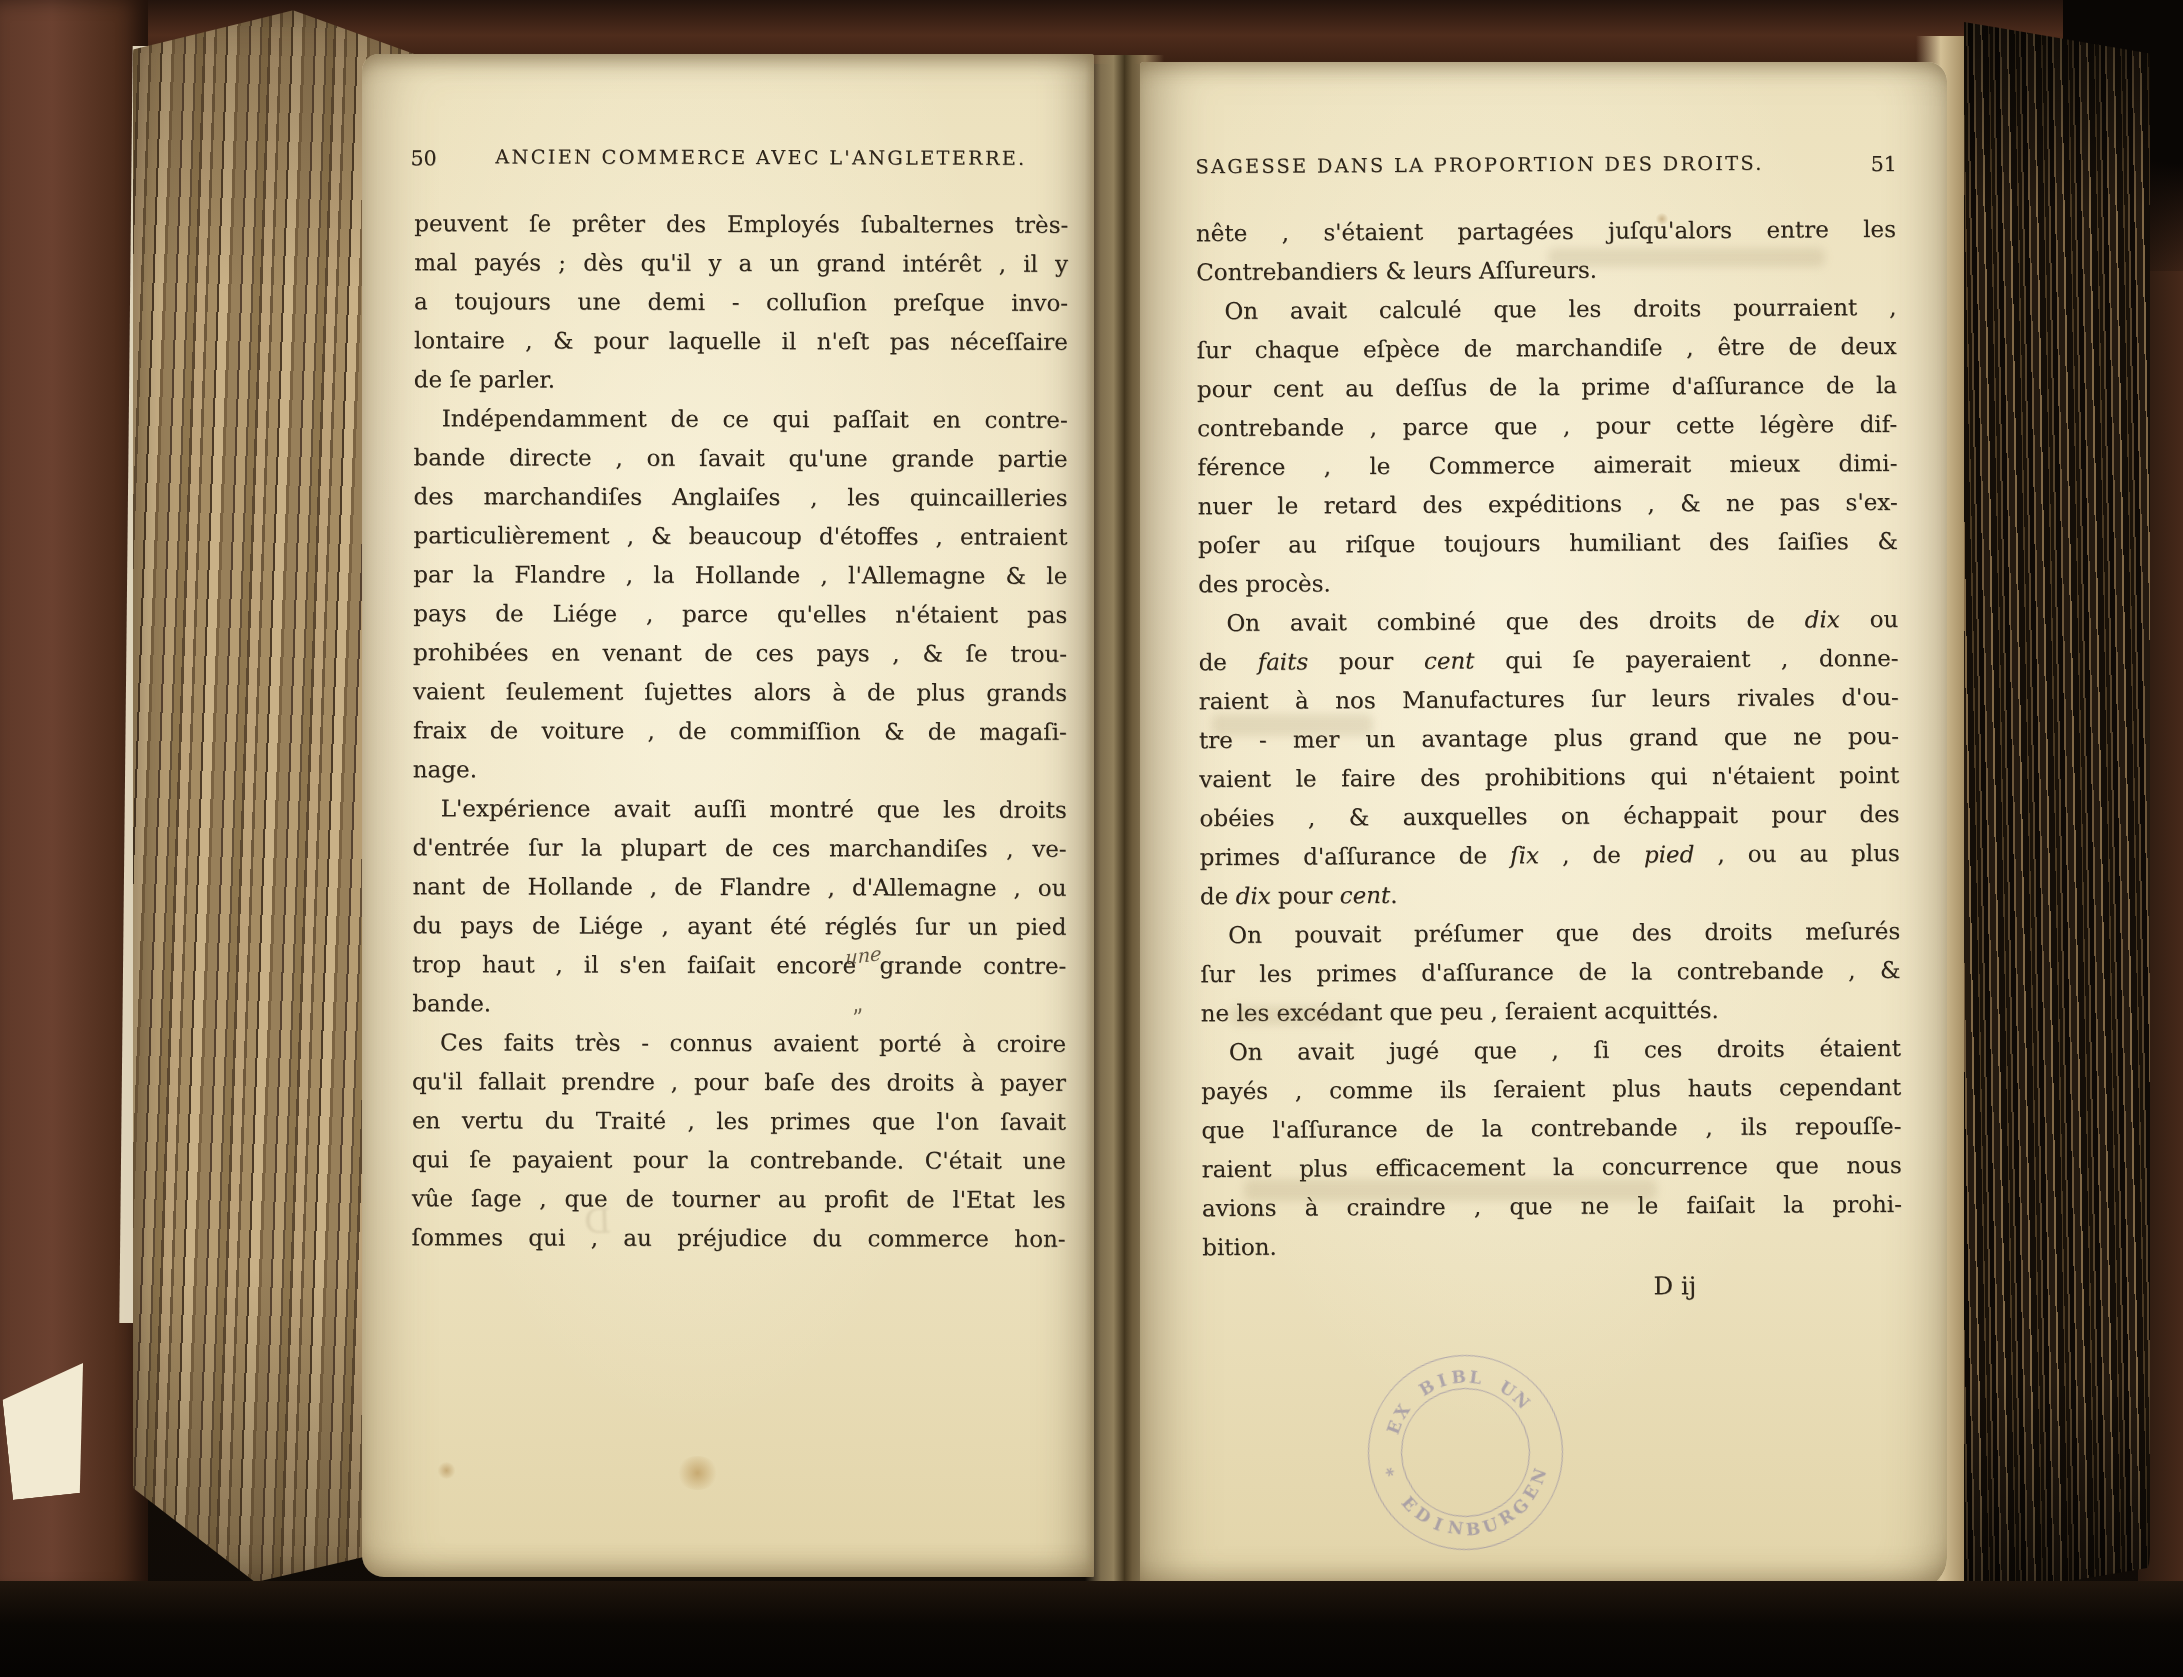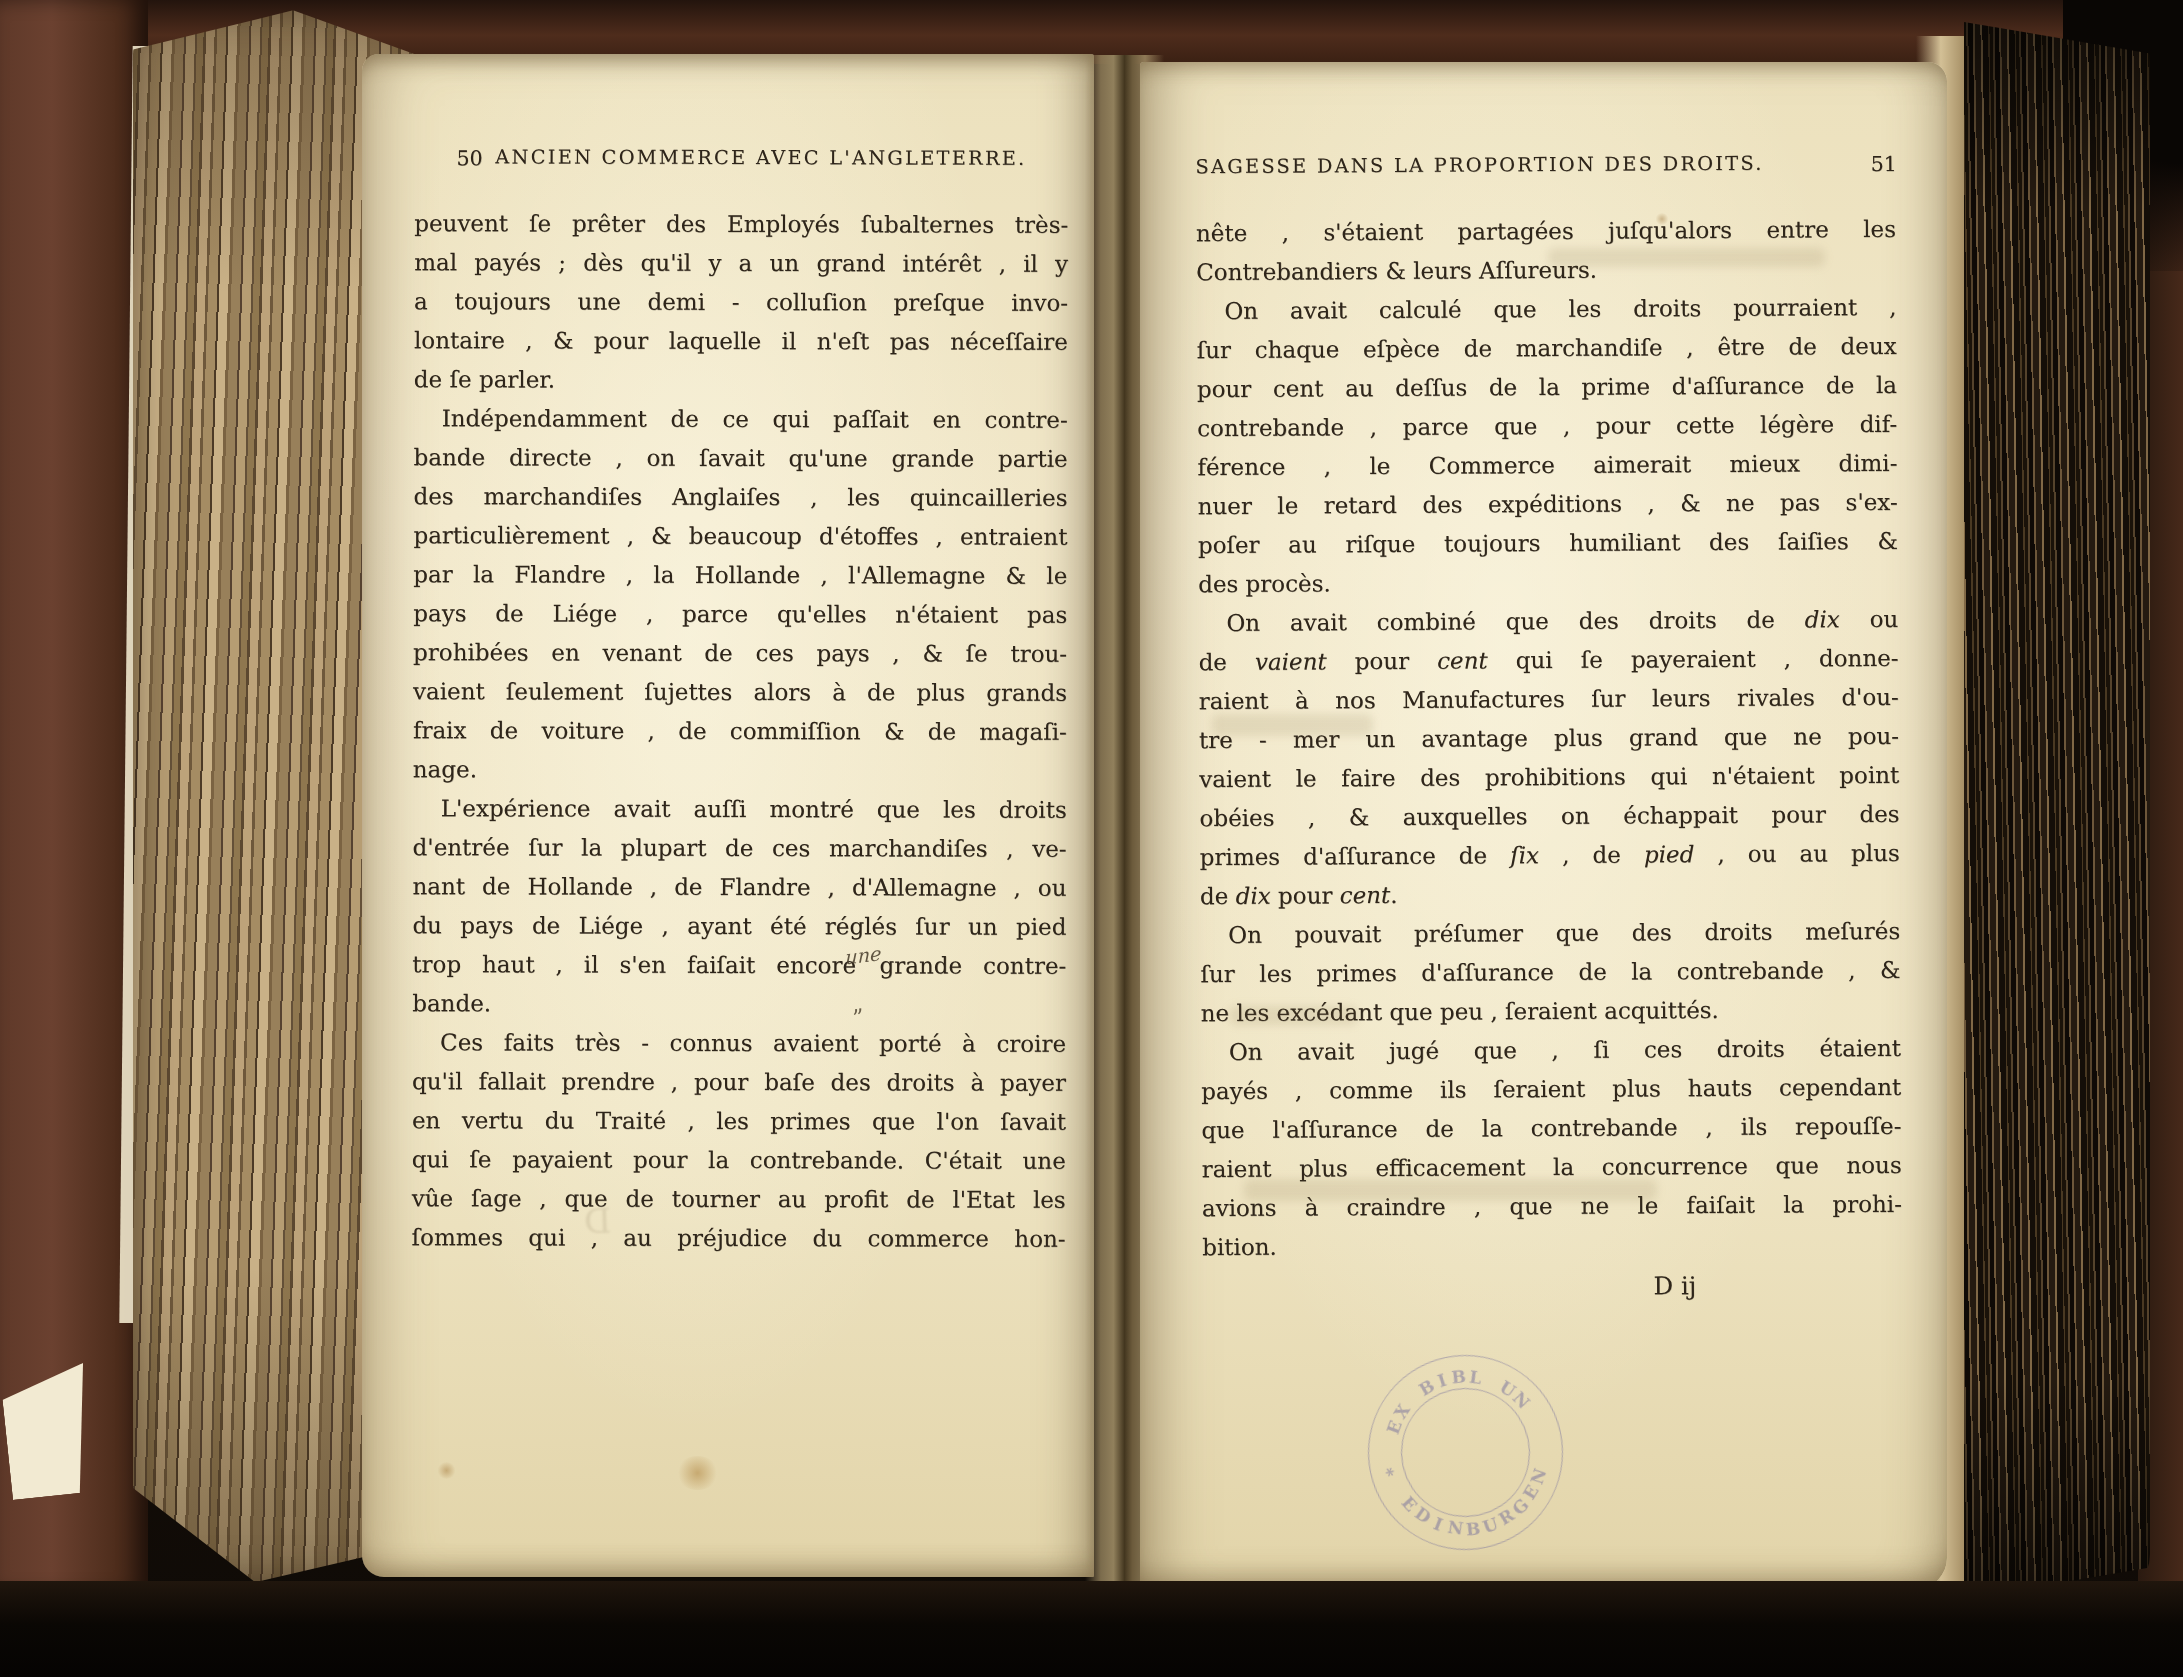--- a/index.html
+++ b/index.html
@@ -65,21 +65,21 @@
         background:linear-gradient(90deg,rgba(60,48,30,0) 0%,rgba(150,132,94,.8) 20%,
                    #91805c 36%,#43361f 50%,#6c5b3c 60%,rgba(178,158,114,.7) 76%,rgba(0,0,0,0) 100%);}
   
   .textcol{position:absolute;color:#2e251a;
            text-shadow:0.3px 0.5px 0.6px rgba(46,37,26,.38);}
   .textcol.left{left:413px;top:146px;width:654px;transform:rotate(.15deg);}
   .textcol.right{left:1199px;top:153px;width:700px;transform:rotate(-.35deg);}
   .pagehead{position:relative;height:43px;font-size:19.3px;letter-spacing:2.3px;
             white-space:nowrap;}
   .pagehead .pnum{position:absolute;font-size:20.6px;letter-spacing:0;}
-  .left .pnum{left:-3.9px;top:1.3px;margin-left:46px;}
+  .left .pnum{left:-3.9px;top:1.3px;}
   .right .pnum{right:-1.3px;top:1.3px;}
   .left .ptitle{display:block;text-align:center;padding-left:39px;}
   .right .ptitle{display:block;text-align:left;}
   .lines{margin-top:15.5px;}
   .tline{height:39px;line-height:39px;font-size:23px;
          text-align:justify;text-align-last:justify;overflow:visible;}
   .tline.pend{text-align-last:left;}
   .tline.ind{text-indent:28px;}
   .tline em{font-style:italic;margin-top:24px;}
   .sigline{height:39px;line-height:39px;font-size:24.5px;text-align:left;
@@ -180,21 +180,21 @@
         <div class="tline pend">Contrebandiers &amp; leurs Aſſureurs.</div>
         <div class="tline ind">On avait calculé que les droits pourraient ,</div>
         <div class="tline">ſur chaque eſpèce de marchandiſe , être de deux</div>
         <div class="tline">pour cent au deſſus de la prime d'aſſurance de la</div>
         <div class="tline">contrebande , parce que , pour cette légère dif-</div>
         <div class="tline">férence , le Commerce aimerait mieux dimi-</div>
         <div class="tline">nuer le retard des expéditions , &amp; ne pas s'ex-</div>
         <div class="tline">poſer au riſque toujours humiliant des ſaiſies &amp;</div>
         <div class="tline pend">des procès.</div>
         <div class="tline ind">On avait combiné que des droits de <em>dix</em> ou</div>
-        <div class="tline">de <em>vaient</em> pour <em>cent</em> qui ſe payeraient , donne-</div>
+        <div class="tline">de <em>faits</em> pour <em>cent</em> qui ſe payeraient , donne-</div>
         <div class="tline">raient à nos Manufactures ſur leurs rivales d'ou-</div>
         <div class="tline">tre - mer un avantage plus grand que ne pou-</div>
         <div class="tline">vaient le faire des prohibitions qui n'étaient point</div>
         <div class="tline">obéies , &amp; auxquelles on échappait pour des</div>
         <div class="tline">primes d'aſſurance de <em>ſix</em> , de <em>pied</em> , ou au plus</div>
         <div class="tline pend">de <em>dix</em> pour <em>cent</em>.</div>
         <div class="tline ind">On pouvait préſumer que des droits meſurés</div>
         <div class="tline">ſur les primes d'aſſurance de la contrebande , &amp;</div>
         <div class="tline pend">ne les excédant que peu , ſeraient acquittés.</div>
         <div class="tline ind">On avait jugé que , ſi ces droits étaient</div>

